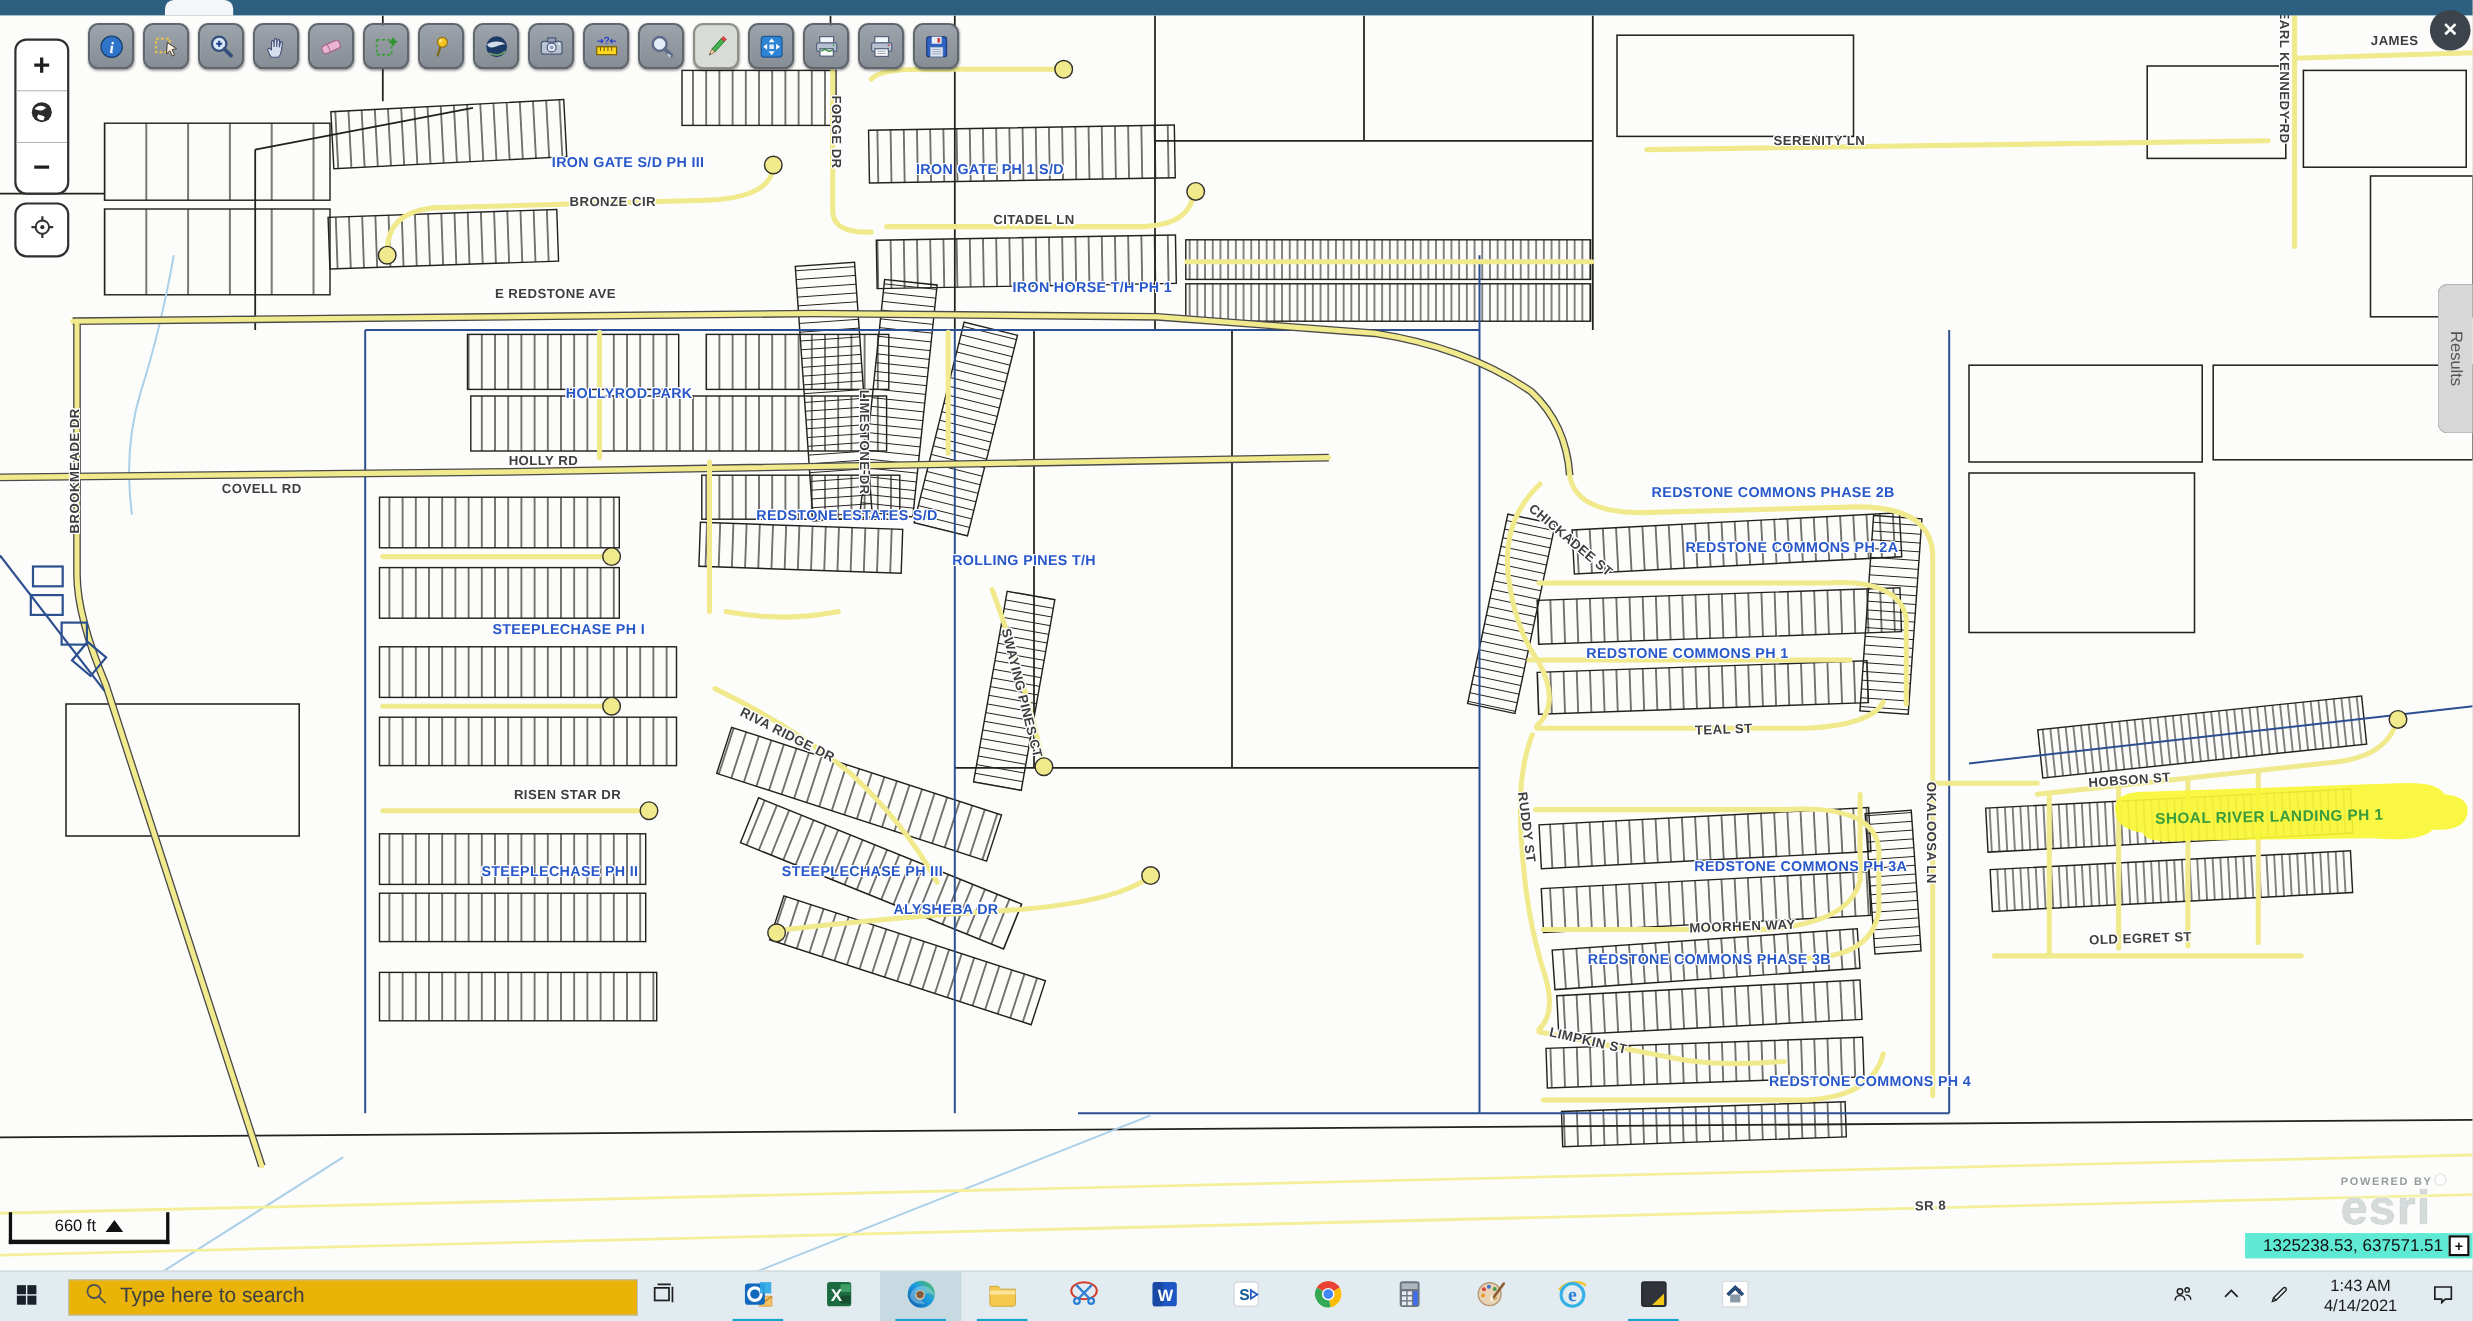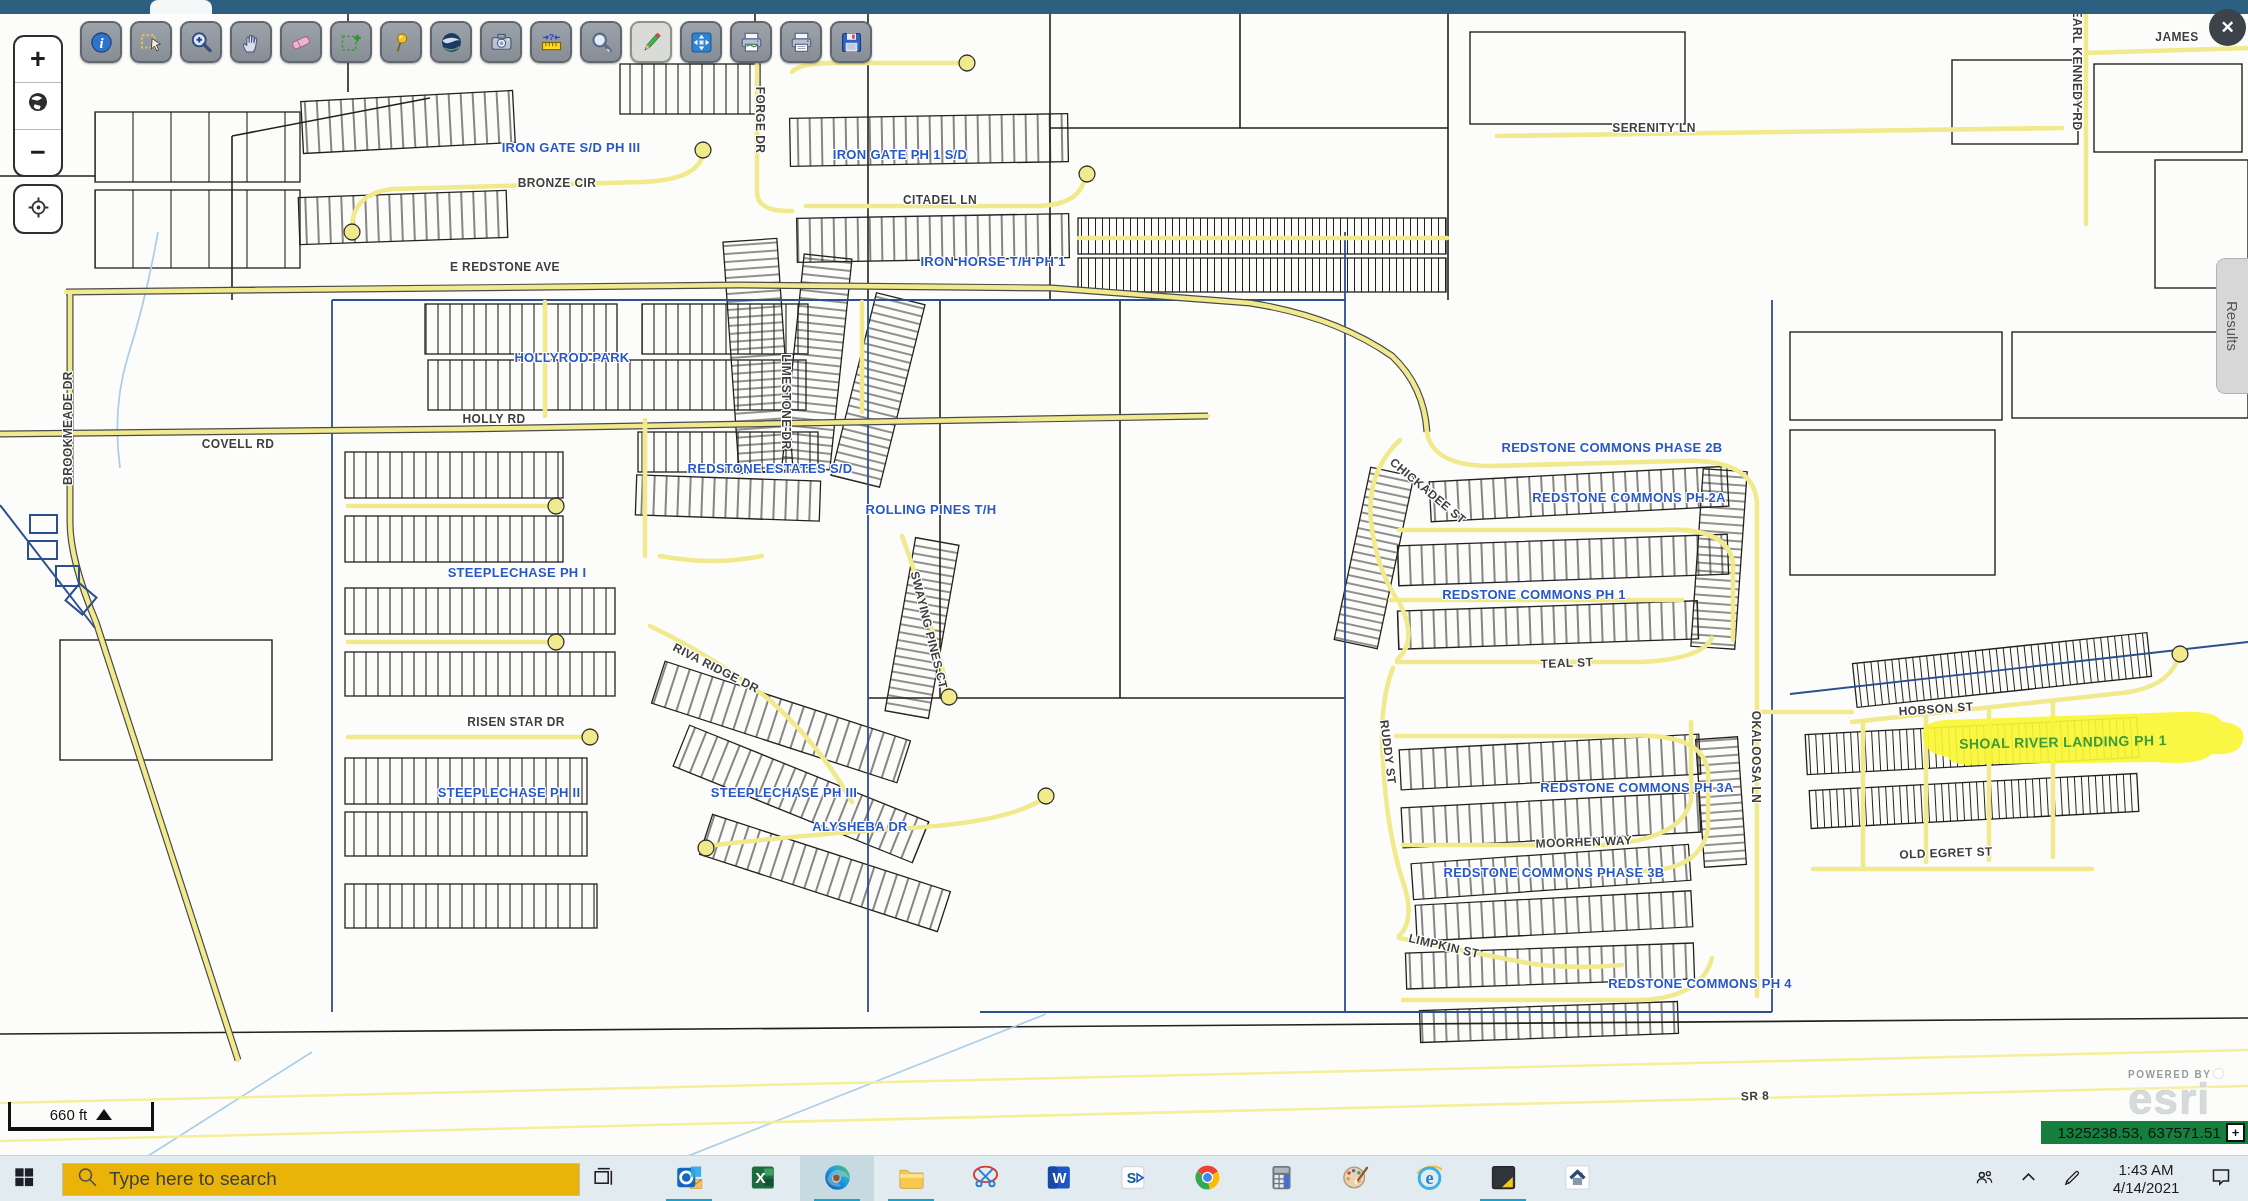--- a/index.html
+++ b/index.html
@@ -35,21 +35,21 @@
   
   .closebtn{position:absolute;left:2209px;top:-5px;width:37px;height:37px;border-radius:50%;background:#3d434b;
             color:#fff;display:flex;align-items:center;justify-content:center;font-size:17px;font-weight:700;z-index:50;}
   .results{position:absolute;right:0;top:244px;width:31px;height:134px;background:#d7d7d7;border:1px solid #b2b2b2;
            border-right:none;border-radius:9px 0 0 9px;display:flex;align-items:center;justify-content:center;
            writing-mode:vertical-rl;color:#555;font-size:15px;z-index:30;}
   .scalebar{position:absolute;left:8px;top:1088px;width:140px;height:25px;border-left:3px solid #111;
             border-right:3px solid #111;border-bottom:4px solid #111;z-index:20;display:flex;align-items:center;
             justify-content:center;gap:9px;font-size:15px;color:#111;}
   .scaletri{width:0;height:0;border-left:8px solid transparent;border-right:8px solid transparent;border-bottom:11px solid #111;}
-  .coords{position:absolute;left:2041px;top:1107px;width:207px;height:23px;background:#15803d;z-index:25;display:flex;
+  .coords{position:absolute;left:2041px;top:1107px;width:207px;height:23px;background:#5eead4;z-index:25;display:flex;
           align-items:center;justify-content:flex-end;font-size:15.5px;color:#111;gap:5px;padding-right:2px;box-sizing:border-box;}
   .plusbox{width:15px;height:15px;border:2px solid #111;display:flex;align-items:center;justify-content:center;
            font-size:13px;font-weight:700;color:#111;line-height:0;background:#fff;margin-right:1px;}
   .esri{position:absolute;left:2128px;top:1050px;width:118px;text-align:left;z-index:15;pointer-events:none;}
   .esri .pb{font-size:10px;letter-spacing:1.5px;color:#959c9c;text-shadow:0 0 3px #fff;font-weight:700;}
   .esri .pbdot{display:inline-block;width:9px;height:9px;border-radius:50%;background:#fff;box-shadow:0 0 2px #aaa;vertical-align:middle;margin-left:3px;}
   .esri .brand{font-size:44px;font-weight:700;color:#d5dada;line-height:34px;
                text-shadow:0 0 1px #9fa6a6,0 0 6px #fff;letter-spacing:1px;}
   
   .taskbar{position:absolute;left:0;top:1155px;width:2248px;height:46px;background:#e2ebef;border-top:1px solid #c8d3d8;

